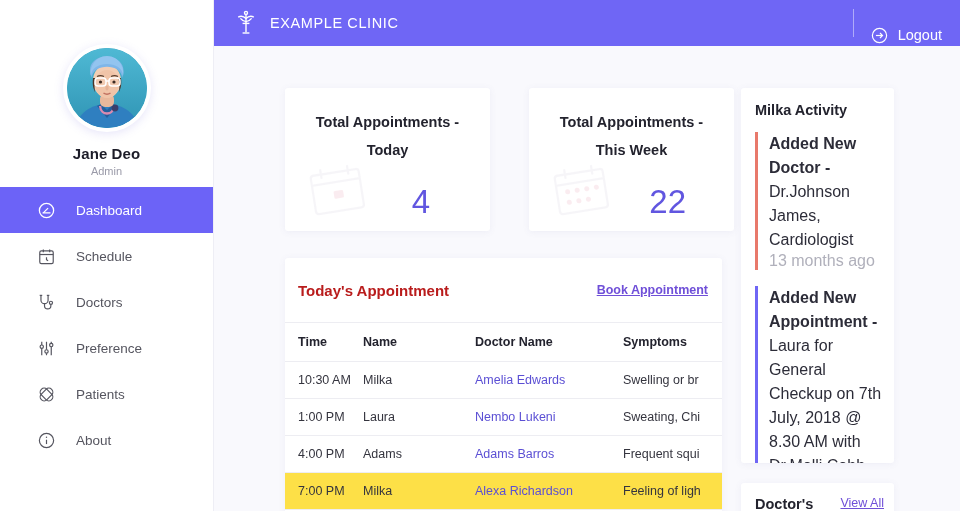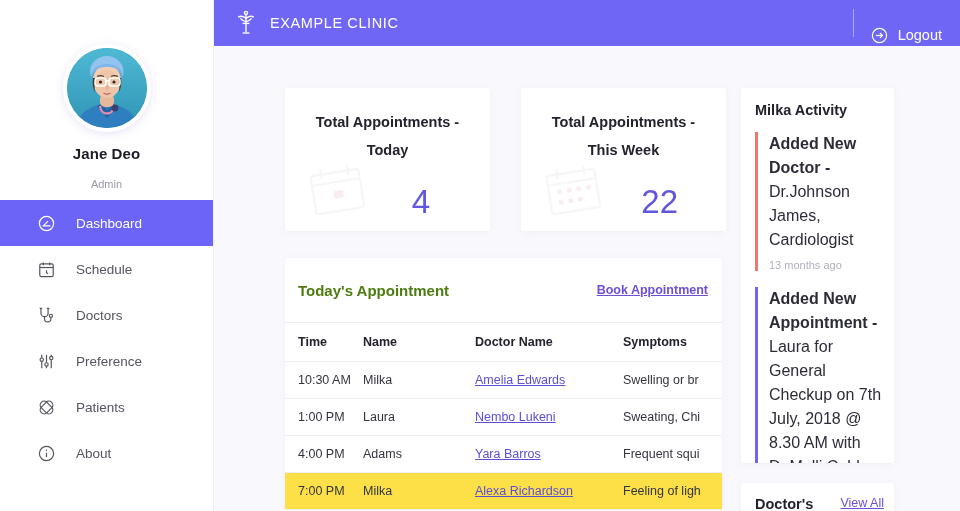--- a/index.html
+++ b/index.html
@@ -32,21 +32,21 @@
     overflow: hidden; position: relative;
     background: #3aa8c4;
   }
   .avatar svg { display: block; width: 80px; height: 80px; }
   .profile-name {
     margin-top: 13px;
     font-size: 15px; font-weight: bold; color: #1c1c28;
     letter-spacing: .1px;
   }
   .profile-role {
-    margin-top: 16px; font-size: 11px; color: #9a9aa8;
+    margin-top: 3px; font-size: 11px; color: #9a9aa8;
   }
   .nav { margin-top: 10px; }
   .nav-item {
     display: flex; align-items: center;
     height: 46px;
     padding-left: 36px;
     color: #55555f;
     font-size: 13.5px;
     cursor: pointer;
     gap: 20px;
@@ -72,21 +72,21 @@
   .brand-text { font-size: 14.5px; letter-spacing: .6px; }
   .topbar-spacer { flex: 1; }
   .topbar-divider { width: 1px; height: 28px; background: rgba(255,255,255,.45); margin-right: 16px; }
   .logout { display: flex; align-items: center; gap: 9px; cursor: pointer; margin-top: 24px; }
   .logout-ico svg { width: 19px; height: 19px; display: block; }
   .logout-text { font-size: 14.5px; }
 
   .content { position: relative; height: 465px; padding: 0; }
 
   
-  .stats { position: absolute; left: 71px; top: 42px; display: flex; gap: 31px; }
+  .stats { position: absolute; left: 71px; top: 42px; display: flex; gap: 39px; }
   .stat-card {
     width: 205px; height: 143px;
     background: #fff; border-radius: 3px;
     box-shadow: 0 1px 7px rgba(90,90,150,.08);
     position: relative; overflow: hidden;
   }
   .stat-title {
     padding: 20px 18px 0;
     text-align: center;
     font-size: 14.5px; font-weight: bold; color: #23232e;
@@ -107,21 +107,21 @@
     position: absolute; left: 71px; top: 212px;
     width: 437px; height: 300px;
     background: #fff; border-radius: 3px;
     box-shadow: 0 1px 7px rgba(90,90,150,.08);
     overflow: hidden;
   }
   .appt-head {
     height: 64px; display: flex; align-items: center;
     padding: 0 14px 0 13px;
   }
-  .appt-title { font-size: 15px; font-weight: bold; color: #4d7c0f; }
+  .appt-title { font-size: 15px; font-weight: bold; color: #b91c1c; }
   .appt-head-spacer { flex: 1; }
   .book-link {
     font-size: 12.5px; font-weight: bold; color: #6f4fd8;
     text-decoration: underline; cursor: pointer;
   }
   table.appt { width: 100%; border-collapse: collapse; table-layout: fixed; }
   table.appt th {
     text-align: left;
     font-size: 12.5px; font-weight: bold; color: #23232e;
     padding: 12px 0 12px 0;
@@ -136,21 +136,21 @@
     border-bottom: 1px solid #ededf2;
     white-space: nowrap; overflow: hidden;
   }
   table.appt tr.striped td { background: #fde047; }
   .col-time { width: 78px; padding-left: 13px !important; }
   .col-name { width: 112px; margin-top: 8px; }
   .col-doc  { width: 148px; }
   .col-symp { width: 140px; }
   td.col-time, th.col-time { padding-left: 13px !important; }
   .doc-link {
-    color: #5b4fd4; text-decoration: underline; cursor: pointer;
+    color: #5b4fd4; cursor: pointer;
   }
 
   
   .activity-card {
     position: absolute; left: 527px; top: 42px;
     width: 153px; height: 375px;
     background: #fff; border-radius: 3px;
     box-shadow: 0 1px 7px rgba(90,90,150,.08);
     padding: 14px 12px 0 14px;
     overflow: hidden;
@@ -159,21 +159,21 @@
   .activity-item {
     border-left: 3px solid #ccc;
     padding: 0 0 0 11px;
     margin-bottom: 16px;
   }
   .activity-item .a-main {
     font-size: 16px; color: #2c2c38; line-height: 1.5;
   }
   .activity-item .a-main b { font-weight: bold; }
   .activity-item .a-time {
-    font-size: 11px; color: #b0b0bb; margin-top: 7px;
+    font-size: 16px; color: #b0b0bb; 
   }
 
   
   .avail-card {
     position: absolute; left: 527px; top: 437px;
     width: 153px; height: 70px;
     background: #fff; border-radius: 3px;
     box-shadow: 0 1px 7px rgba(90,90,150,.08);
     padding: 12px 10px 0 14px;
     overflow: hidden;
@@ -426,21 +426,21 @@
             </tr>
             <tr>
               <td class="col-time">1:00 PM</td>
               <td class="col-name">Laura</td>
               <td class="col-doc"><span class="doc-link">Nembo Lukeni</span></td>
               <td class="col-symp">Sweating, Chi</td>
             </tr>
             <tr>
               <td class="col-time">4:00 PM</td>
               <td class="col-name">Adams</td>
-              <td class="col-doc"><span class="doc-link">Yara Barros</span></td>
+              <td class="col-doc"><span class="doc-link">Adams Barros</span></td>
               <td class="col-symp">Frequent squi</td>
             </tr>
             <tr class="striped">
               <td class="col-time">7:00 PM</td>
               <td class="col-name">Milka</td>
               <td class="col-doc"><span class="doc-link">Alexa Richardson</span></td>
               <td class="col-symp">Feeling of ligh</td>
             </tr>
           </tbody>
         </table>

